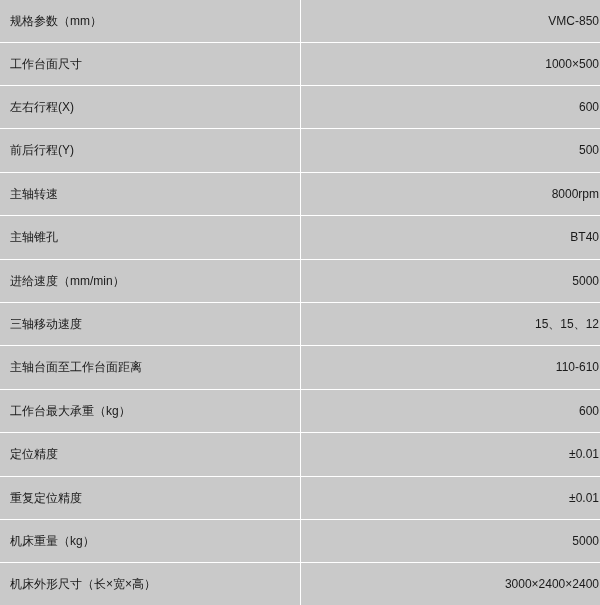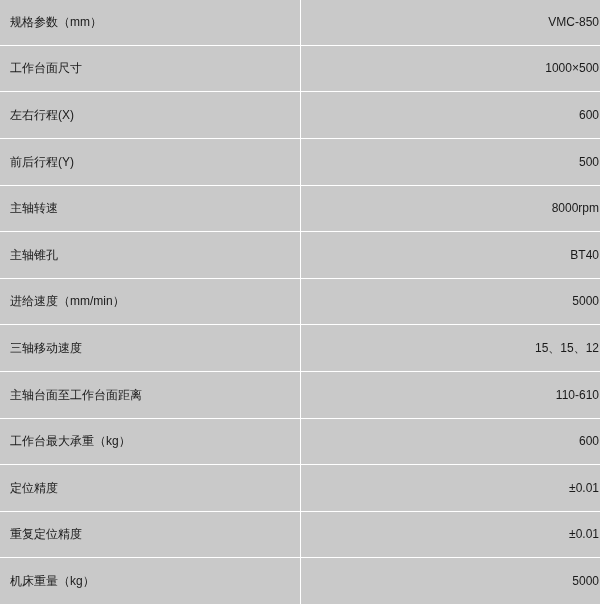--- a/index.html
+++ b/index.html
@@ -103,14 +103,18 @@
       <td class="value">±0.01</td>
     </tr>
     <tr>
       <td class="label">重复定位精度</td>
       <td class="value">±0.01</td>
     </tr>
     <tr>
       <td class="label">机床重量（kg）</td>
       <td class="value">5000</td>
     </tr>
+    <tr class="last">
+      <td class="label">机床外形尺寸（长×宽×高）</td>
+      <td class="value">3000×2400×2400</td>
+    </tr>
   </tbody>
 </table>
 
 </body></html>

